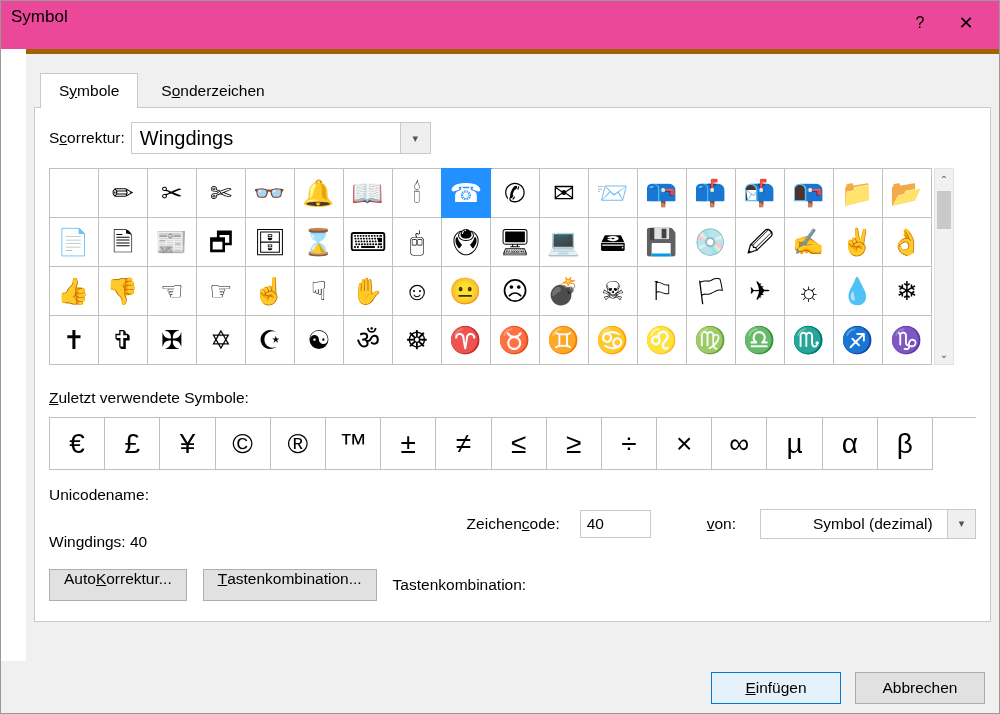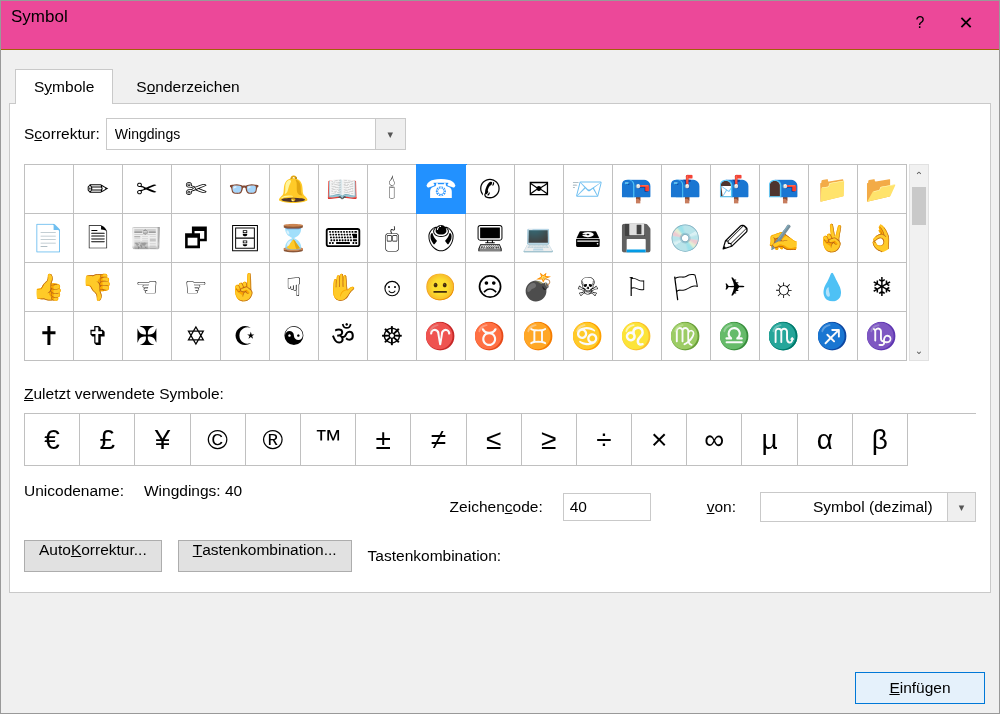--- a/index.html
+++ b/index.html
@@ -7,61 +7,61 @@
   body { width: 1000px; height: 714px; background: #fff; border: 1px solid #999; position: relative; }
 
   
   .titlebar { height: 48px; background: #ec4899; display: flex; align-items: flex-start; padding: 6px 10px; }
   .title-text { font-size: 17px; }
   .title-spacer { flex: 1; }
   .t-btn { width: 46px; height: 32px; display: flex; align-items: center; justify-content: center; font-size: 16px; }
   .t-close { font-size: 18px; }
 
   
-  .body-area { background: #f0f0f0; border-top: 1px solid #a16207; padding: 0 8px 0 8px; height: 612px; }
+  .body-area { background: #f0f0f0; border-top: 5px solid #a16207; padding: 0 8px 0 8px; height: 612px; margin-left: 25px; }
 
   
   .tabs { display: flex; gap: 0; padding-top: 18px; margin-left: 6px; }
   .tab { padding: 8px 18px 8px 18px; font-size: 15.5px; border: 1px solid #c9c9c9; border-bottom: none; position: relative; top: 1px; margin-right: 4px; }
   .tab.active { background: #fff; border-color: #c9c9c9; }
   .tab.inactive { background: transparent; border-color: transparent; }
   .u { text-decoration: underline; }
 
   
   .panel { background: #fff; border: 1px solid #c9c9c9; padding: 14px 14px 20px 14px; }
 
   .row { display: flex; align-items: center; }
   .lbl { font-size: 15.5px; }
 
   
   .font-sel { display: flex; margin-left: 6px; border: 1px solid #c9c9c9; background: #fff; }
-  .font-input { border: none; width: 268px; height: 30px; padding: 0 8px; font-size: 14px;}
+  .font-input { border: none; width: 268px; height: 30px; padding: 0 8px; font-size: 20px;}
   .font-drop { width: 30px; height: 30px; background: #efefef; border-left: 1px solid #c9c9c9; display:flex; align-items:center; justify-content:center; font-size: 11px; color:#555;}
 
   
   .grid-wrap { display: flex; margin-top: 14px; }
   .grid { display: grid; grid-template-columns: repeat(18, 49px); grid-template-rows: repeat(4, 49px); border-top: 1px solid #c0c0c0; border-left: 1px solid #c0c0c0; }
   .cell { border-right: 1px solid #c0c0c0; border-bottom: 1px solid #c0c0c0; display:flex; align-items:center; justify-content:center; background:#fff; font-size: 26px; line-height:1; }
   .cell.selected { background: #2291ff; color:#fff; border-color:#2291ff; outline:1px solid #2291ff; }
   .vscroll { width: 20px; margin-left: 2px; background:#f1f1f1; position:relative; border:1px solid #e1e1e1;}
   .vscroll .arrow { position:absolute; left:0; right:0; height:20px; display:flex;align-items:center;justify-content:center; font-size:10px; color:#555;}
   .vscroll .arrow.up { top:0; }
   .vscroll .arrow.down { bottom:0; }
   .vscroll .thumb { position:absolute; left:2px; right:2px; top:22px; height:38px; background:#c9c9c9;}
 
   
   .recent-lbl { margin-top: 24px; font-size: 15.5px; }
   .recent { display: grid; grid-template-columns: repeat(16, 55.2px); grid-template-rows: 52px; margin-top: 10px; border-top: 1px solid #c0c0c0; border-left: 1px solid #c0c0c0;}
   .rcell { border-right: 1px solid #c0c0c0; border-bottom: 1px solid #c0c0c0; display:flex; align-items:center; justify-content:center; font-size: 28px; }
 
   
   .info-row { display: flex; justify-content: space-between; margin-top: 16px; }
-  .info-left { display:flex; flex-direction:row; gap:20px;}
+  .info-left { display:flex; flex-direction:column; gap:29px;}
   .info-right { display:flex; align-items:center; gap:20px; margin-top:10px;}
-  .code-input { width: 88px; height: 28px; border:1px solid #c9c9c9; padding:0 6px; font-size:15.5px;}
+  .code-input { width: 71px; height: 28px; border:1px solid #c9c9c9; padding:0 6px; font-size:15.5px;}
   .from-sel { display:flex; border:1px solid #c9c9c9; background:#fff; margin-left:4px;padding-left:44px;}
   .from-val { width:142px; height:28px; padding:0 8px; display:flex; align-items:center; font-size:15.5px;}
   .from-drop { width:28px; height:28px; background:#efefef; border-left:1px solid #c9c9c9; display:flex;align-items:center;justify-content:center; font-size:11px; color:#555;}
 
   
   .actions { display:flex; align-items:center; gap:16px; margin-top:18px;}
   .btn { background:#e1e1e1; border:1px solid #adadad; height:32px; padding:0 14px; font-size:15.5px; display:inline-flex; align-items:flex-start; justify-content:center;}
 
   
   .footer { height: 54px; background:#f0f0f0; display:flex; align-items:center; justify-content:flex-end; gap:14px; padding-right:14px;}
@@ -240,13 +240,14 @@
     </div>
 
   </div>
 </div>
 
 <div class="footer">
   <div class="fbtn primary">
     <span class="u">E</span>
       <span>infügen</span>
   </div>
+  <div class="fbtn">Abbrechen</div>
 </div>
 
 </body></html>

